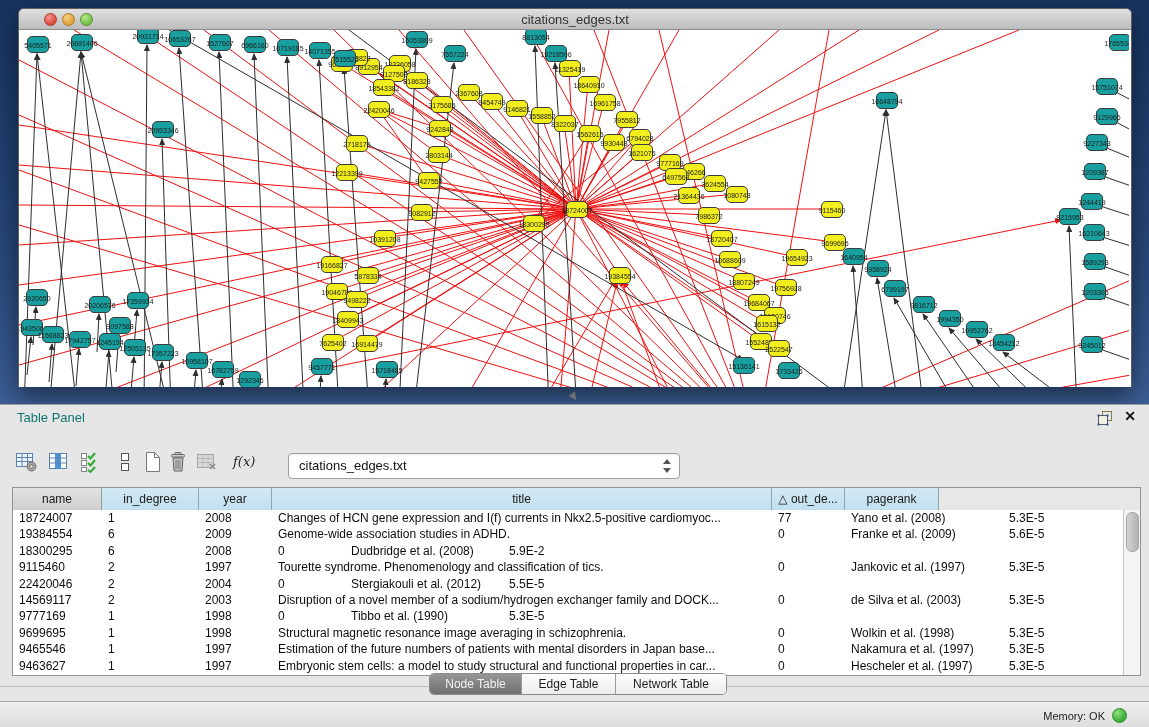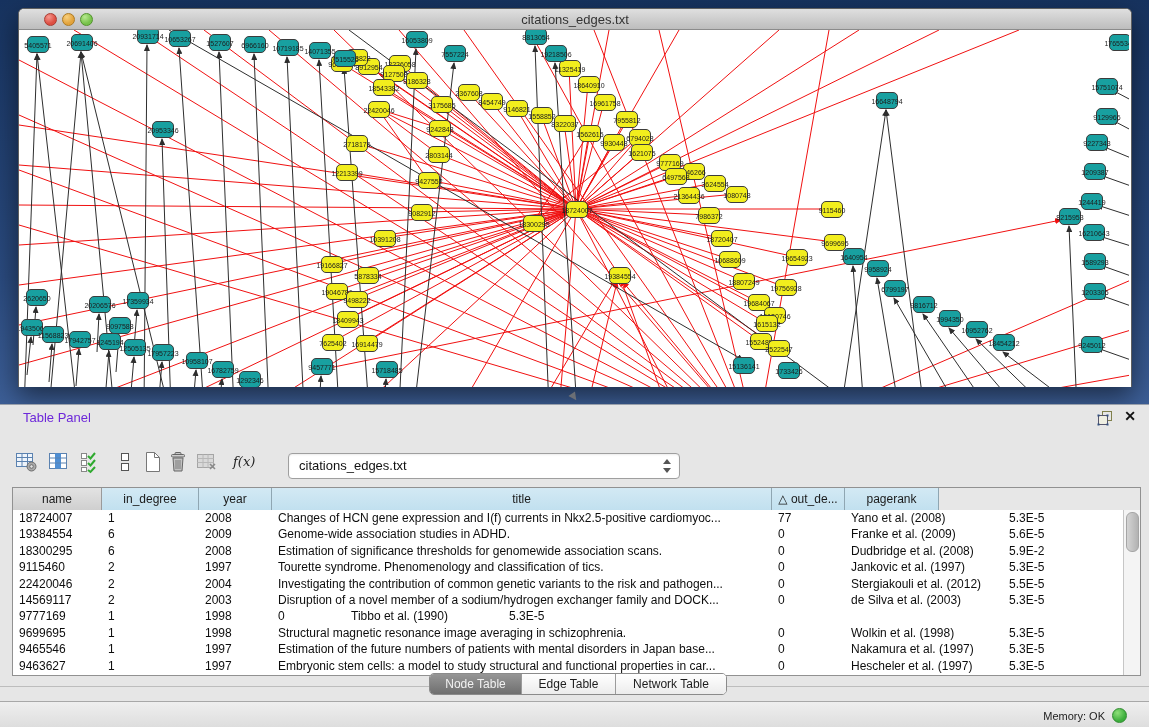--- a/index.html
+++ b/index.html
@@ -26,21 +26,21 @@
   .node.t{background:#18a0a0}
   .nlabel{position:absolute;left:50%;top:50%;transform:translate(-50%,-50%);
     font-size:7px;color:#1c1c1c;white-space:nowrap}
   
   .cursor{position:absolute;left:570px;top:393px;width:0;height:0;
     border-left:4px solid transparent;border-right:4px solid transparent;border-top:8px solid #777;
     transform:rotate(-35deg);opacity:.85}
   
   .table-panel{position:absolute;left:0;top:404px;width:1149px;height:323px;
     background:#e6e6e6;border-top:1px solid #99a0ab}
-  .panel-title{position:absolute;left:23px;top:5px;font-size:13px;color:#6d28d9}
+  .panel-title{position:absolute;left:17px;top:5px;font-size:13px;color:#0f766e}
   .float-btn{position:absolute;right:36px;top:5px;width:16px;height:16px;cursor:default}
   .close-btn{position:absolute;right:13px;top:3px;font-size:14px;font-weight:bold;color:#111;cursor:default}
   .tbtn{position:absolute;top:44px;width:26px;height:28px;background:transparent;border:none;padding:1px}
   .dropdown{position:absolute;left:288px;top:48px;width:390px;height:24px;background:#fff;
     border:1px solid #9f9f9f;border-radius:4px;box-shadow:inset 0 1px 2px rgba(0,0,0,.08)}
   .dropdown .val{position:absolute;left:10px;top:4px;font-size:13px;color:#111;white-space:nowrap}
   .stepper{position:absolute;right:8px;top:4px;width:9px;height:16px}
   .stepper .up{position:absolute;left:1px;top:1px;width:0;height:0;
     border-left:4px solid transparent;border-right:4px solid transparent;border-bottom:5px solid #555}
   .stepper .dn{position:absolute;left:1px;bottom:1px;width:0;height:0;
@@ -676,39 +676,37 @@
           <div class="td" style="width: 73px; flex: 0 0 73px;">2009</div>
           <div class="td" style="width: 500px; flex: 0 0 500px;">Genome-wide association studies in ADHD.</div>
           <div class="td" style="width: 73px; flex: 0 0 73px;">0</div>
           <div class="td" style="width: 158px; flex: 0 0 158px;">Franke et al. (2009)</div>
           <div class="td" style="width: 94px; flex: 0 0 94px;">5.6E-5</div>
         </div>
         <div class="trow">
           <div class="td" style="width: 89px; flex: 0 0 89px;">18300295</div>
           <div class="td" style="width: 97px; flex: 0 0 97px;">6</div>
           <div class="td" style="width: 73px; flex: 0 0 73px;">2008</div>
-          <div class="td" style="width: 500px; flex: 0 0 500px;">Estimation of significance thresholds for genomewide association scans.</div>
           <div class="td" style="width: 73px; flex: 0 0 73px;">0</div>
           <div class="td" style="width: 158px; flex: 0 0 158px;">Dudbridge et al. (2008)</div>
           <div class="td" style="width: 94px; flex: 0 0 94px;">5.9E-2</div>
         </div>
         <div class="trow">
           <div class="td" style="width: 89px; flex: 0 0 89px;">9115460</div>
           <div class="td" style="width: 97px; flex: 0 0 97px;">2</div>
           <div class="td" style="width: 73px; flex: 0 0 73px;">1997</div>
           <div class="td" style="width: 500px; flex: 0 0 500px;">Tourette syndrome. Phenomenology and classification of tics.</div>
           <div class="td" style="width: 73px; flex: 0 0 73px;">0</div>
           <div class="td" style="width: 158px; flex: 0 0 158px;">Jankovic et al. (1997)</div>
           <div class="td" style="width: 94px; flex: 0 0 94px;">5.3E-5</div>
         </div>
         <div class="trow">
           <div class="td" style="width: 89px; flex: 0 0 89px;">22420046</div>
           <div class="td" style="width: 97px; flex: 0 0 97px;">2</div>
           <div class="td" style="width: 73px; flex: 0 0 73px;">2004</div>
-          <div class="td" style="width: 500px; flex: 0 0 500px;">Investigating the contribution of common genetic variants to the risk and pathogen...</div>
           <div class="td" style="width: 73px; flex: 0 0 73px;">0</div>
           <div class="td" style="width: 158px; flex: 0 0 158px;">Stergiakouli et al. (2012)</div>
           <div class="td" style="width: 94px; flex: 0 0 94px;">5.5E-5</div>
         </div>
         <div class="trow">
           <div class="td" style="width: 89px; flex: 0 0 89px;">14569117</div>
           <div class="td" style="width: 97px; flex: 0 0 97px;">2</div>
           <div class="td" style="width: 73px; flex: 0 0 73px;">2003</div>
           <div class="td" style="width: 500px; flex: 0 0 500px;">Disruption of a novel member of a sodium/hydrogen exchanger family and DOCK...</div>
           <div class="td" style="width: 73px; flex: 0 0 73px;">0</div>

